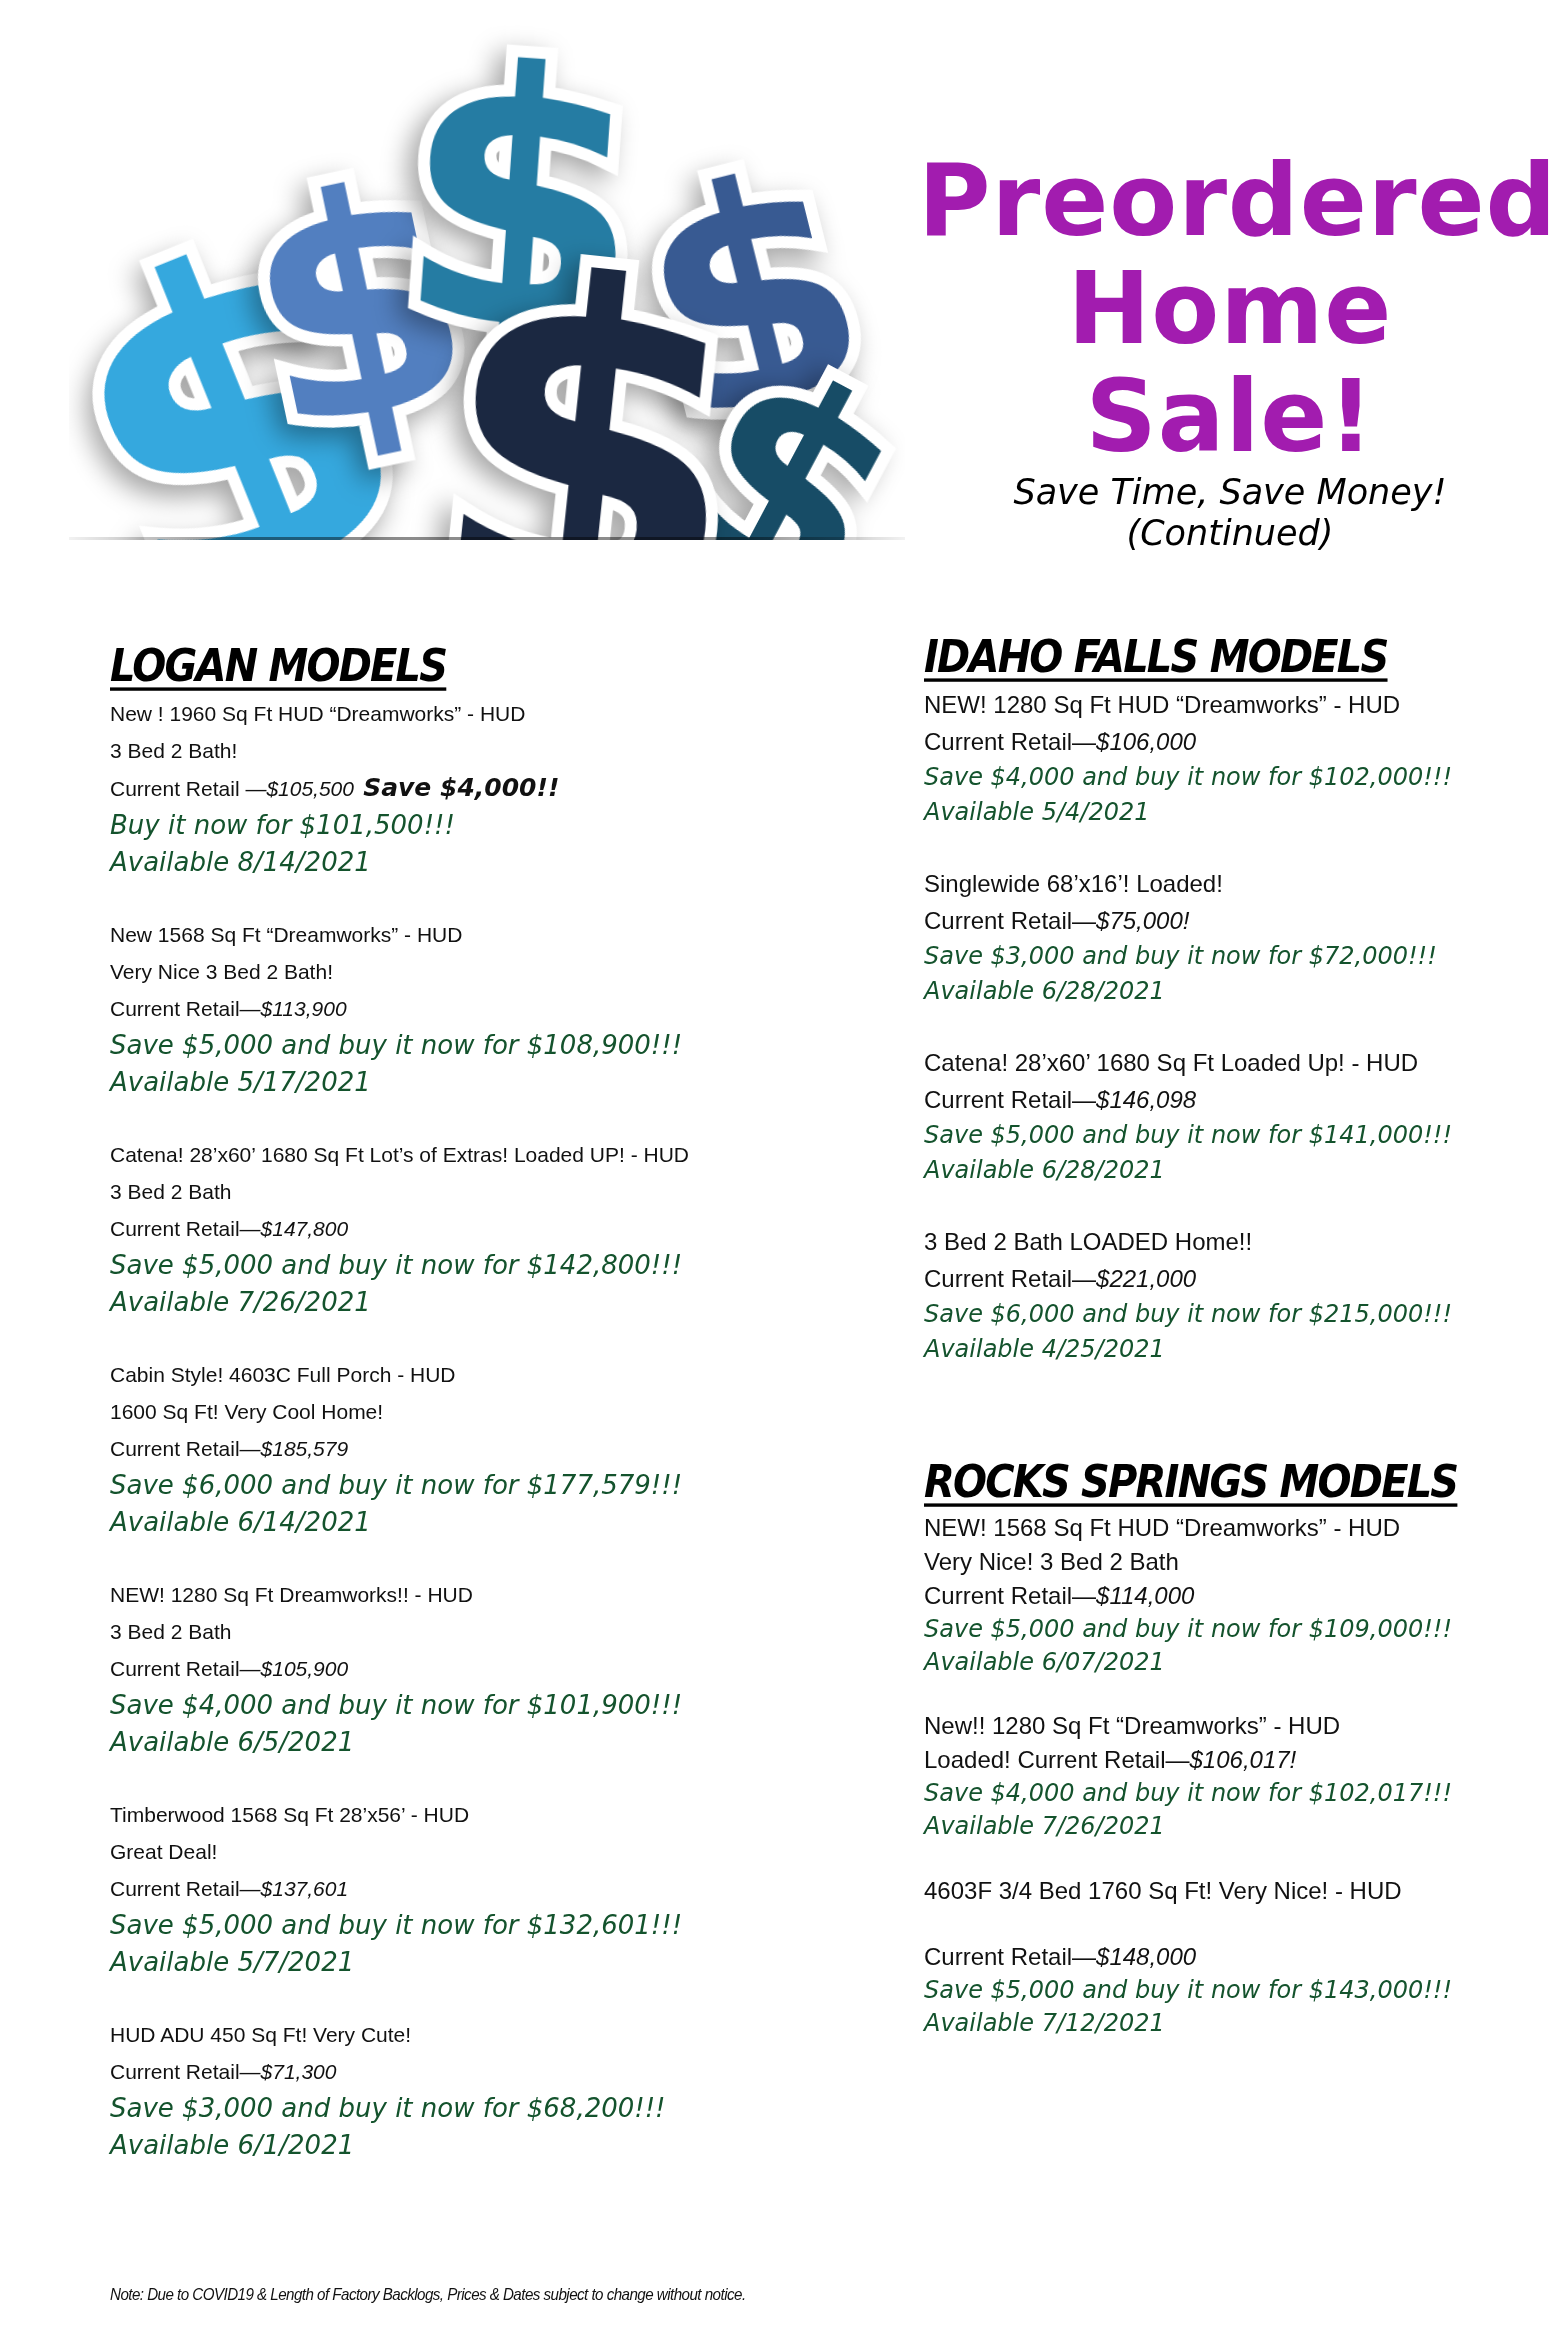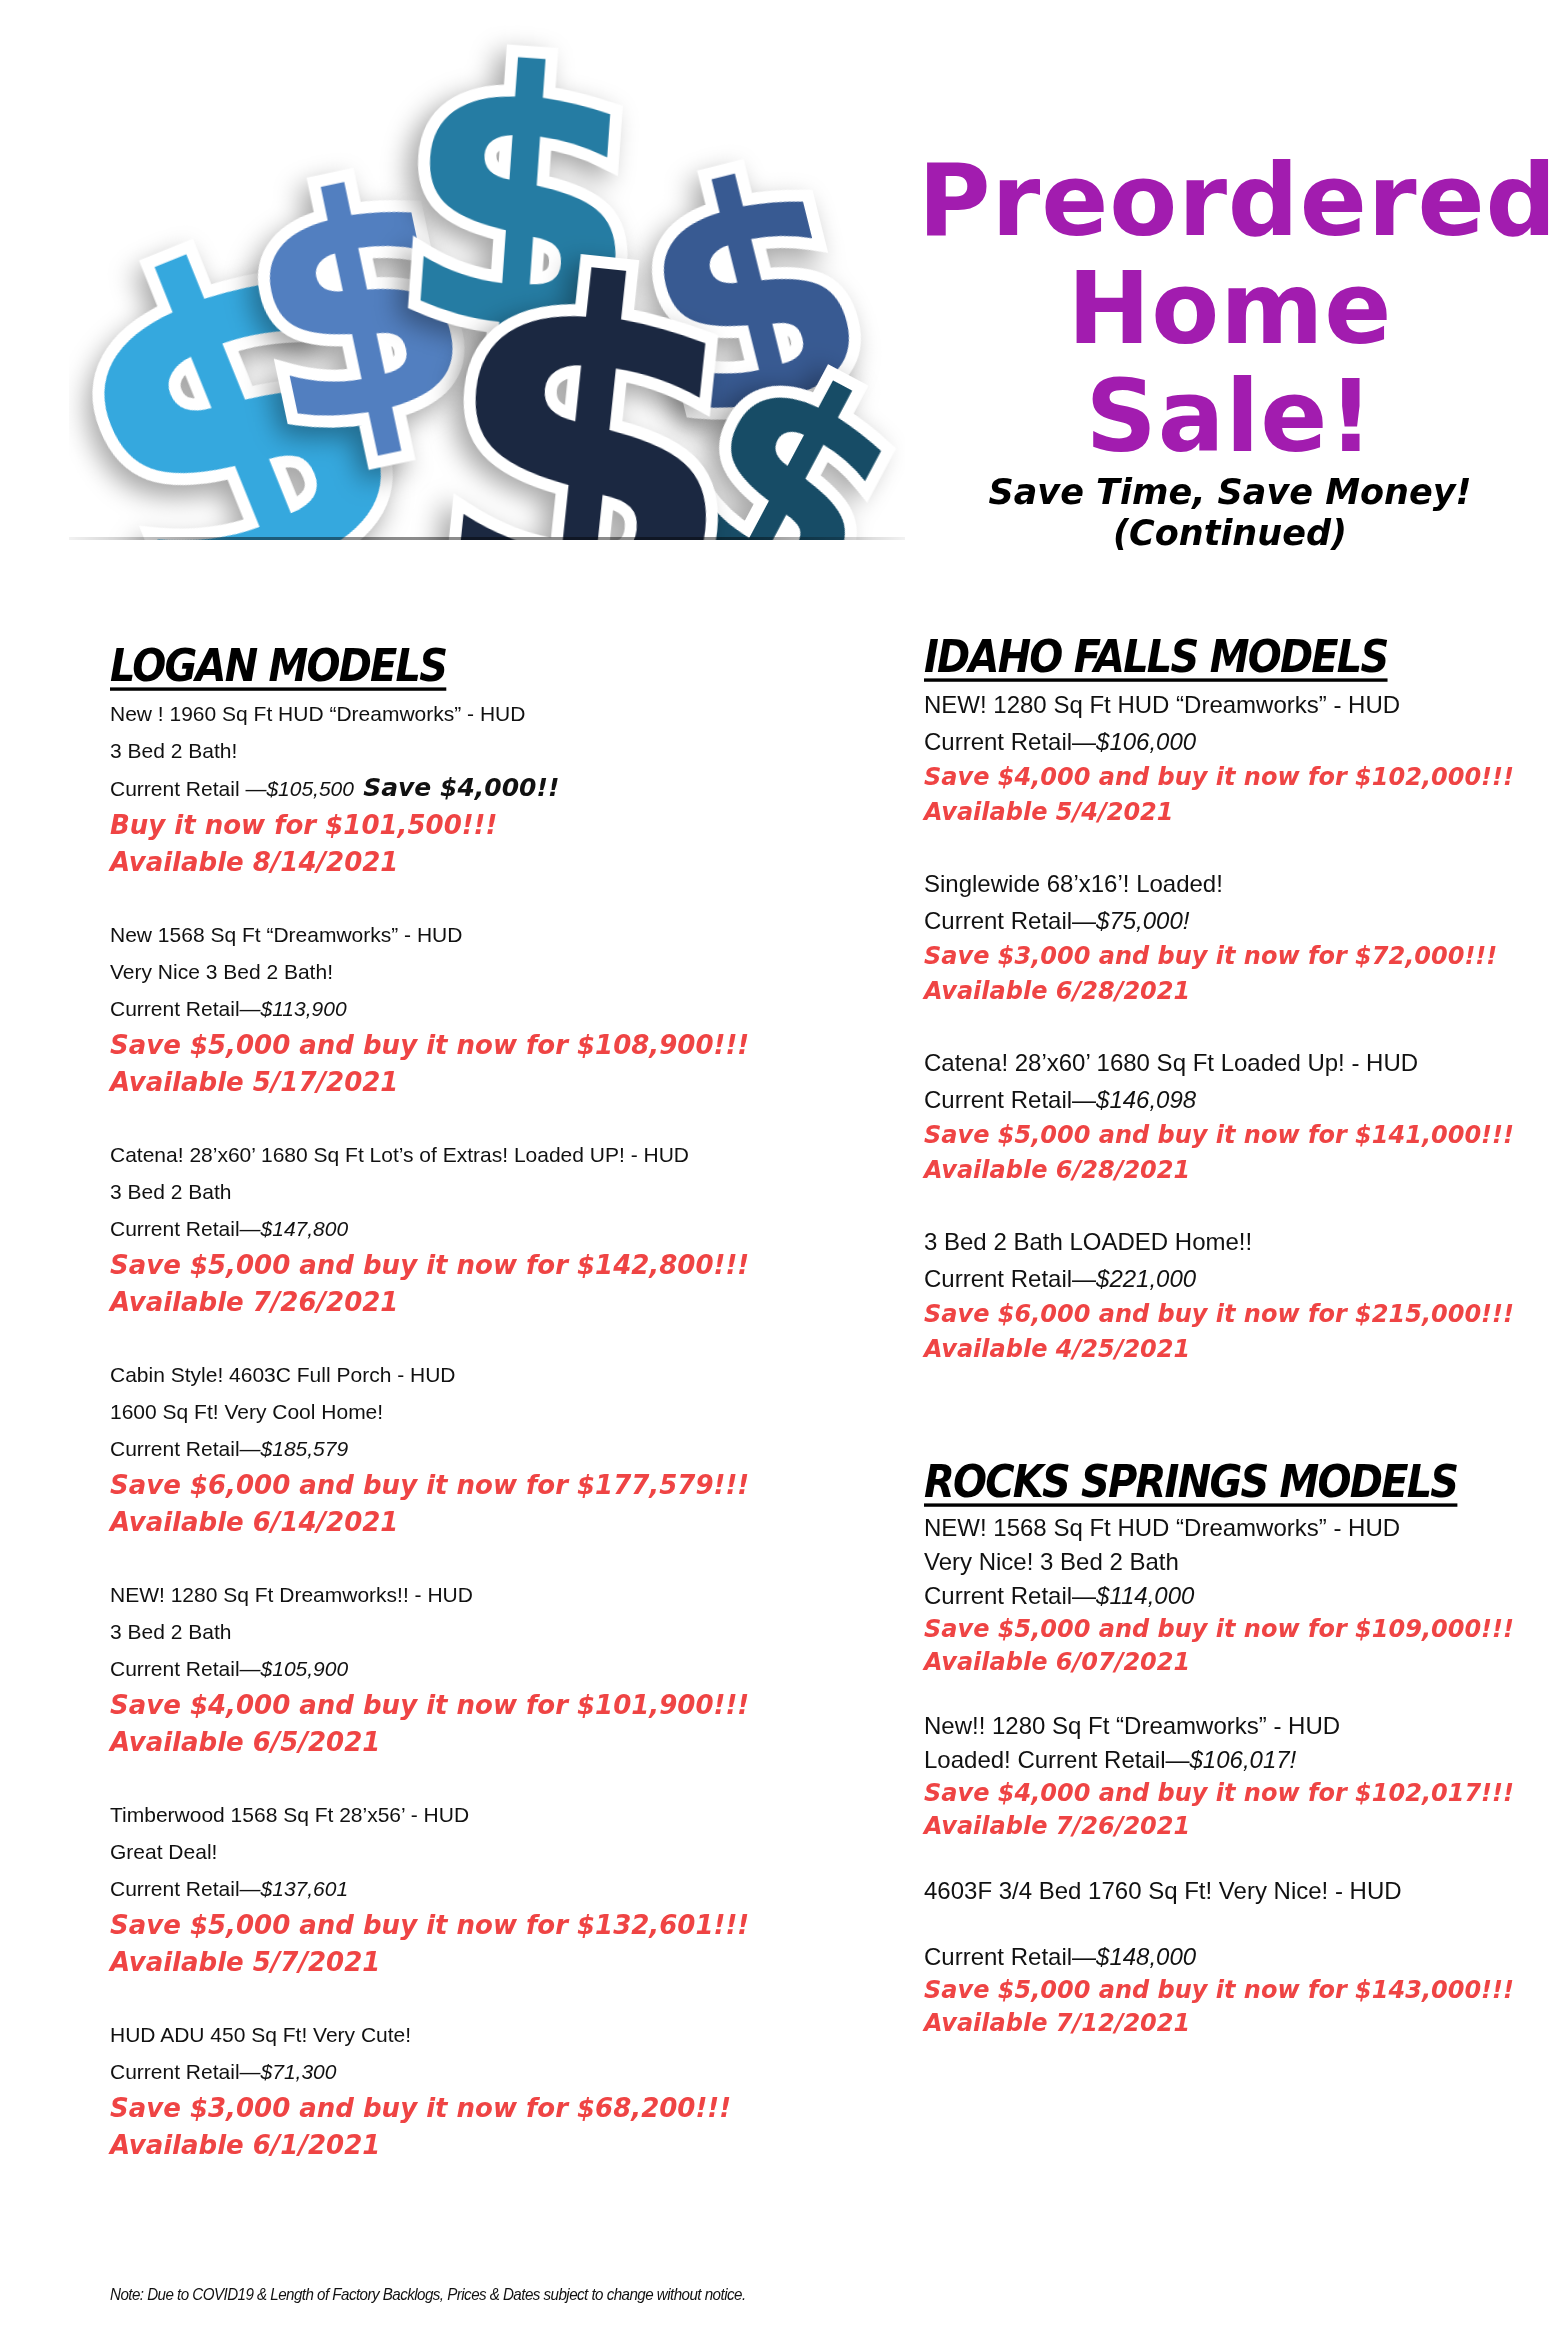--- a/index.html
+++ b/index.html
@@ -9,36 +9,36 @@
   .graphic { position:absolute; left:69px; top:0; width:836px; height:540px; overflow:hidden; }
   .graphic .baseline { position:absolute; left:0; right:0; bottom:0; height:2.8px; background:linear-gradient(90deg, rgba(0,0,0,0.05), rgba(0,0,0,0.45) 20%, rgba(0,0,0,0.45) 80%, rgba(0,0,0,0.05)); }
   .dollar { position:absolute; font-family:"DejaVu Sans", sans-serif; font-weight:bold; line-height:1;
             -webkit-text-stroke:24px #ffffff; paint-order:stroke fill;
             filter:drop-shadow(-9.2px 9.2px 13px rgba(0,0,0,0.35)); }
   .dollar span { display:block; }
 
   
   .title { position:absolute; left:918px; top:147px; width:624px; text-align:center; }
   .title h1 { margin:0; font-family:"DejaVu Sans", sans-serif; font-weight:bold; font-size:99px; line-height:108px; letter-spacing:0.9px; color:#a21caf; }
-  .title .sub { font-family:"DejaVu Sans", sans-serif; font-style:italic; font-weight:bold; font-size:35px; line-height:39px; color:#000; margin-top:1.8px; }
+  .title .sub { font-family:"DejaVu Sans", sans-serif; font-style:italic; font-weight:normal; font-size:35px; line-height:39px; color:#000; margin-top:1.8px; }
 
   
   .col { position:absolute; }
   .col.left { left:110px; top:643px; width:716px; }
   .col.right { left:924px; top:634px; width:606px; }
 
   .section-title { display:inline-block; font-family:"DejaVu Sans", sans-serif; font-weight:bold; font-style:italic;
                    font-size:40px; line-height:50px; letter-spacing:-1.8px; color:#000; text-decoration:underline;
                    text-decoration-thickness:2.8px; text-underline-offset:5.5px; transform:scaleY(1.12); transform-origin:left bottom; margin-bottom:1.8px; }
 
   .listing { margin-bottom:35px; }
   .line { font-family:"Liberation Sans", sans-serif; font-size:21px; line-height:37px; color:#111; white-space:nowrap; }
   .right .line { font-size:24px; line-height:37px; }
   .line .price { font-style:italic; }
-  .deal { font-family:"DejaVu Sans", sans-serif; font-weight:bold; font-style:italic; font-size:26px; line-height:37px; color:#ef4444; white-space:nowrap; }
+  .deal { font-family:"DejaVu Sans", sans-serif; font-weight:normal; font-style:italic; font-size:26px; line-height:37px; color:#14532d; white-space:nowrap; }
   .right .deal { font-size:24px; line-height:35px; }
   .inline-save { font-family:"DejaVu Sans", sans-serif; font-weight:bold; font-style:italic; font-size:25px; margin-left:9.2px; }
 
   .rocks { margin-top:92px; }
 
   .note { position:absolute; left:110px; top:2285px; font-family:"Liberation Sans", sans-serif; font-style:italic; font-size:16.5px; letter-spacing:-0.6px; color:#111; transform:scaleX(0.92); transform-origin:left center; }
 </style>
 </head>
 <body>
 

